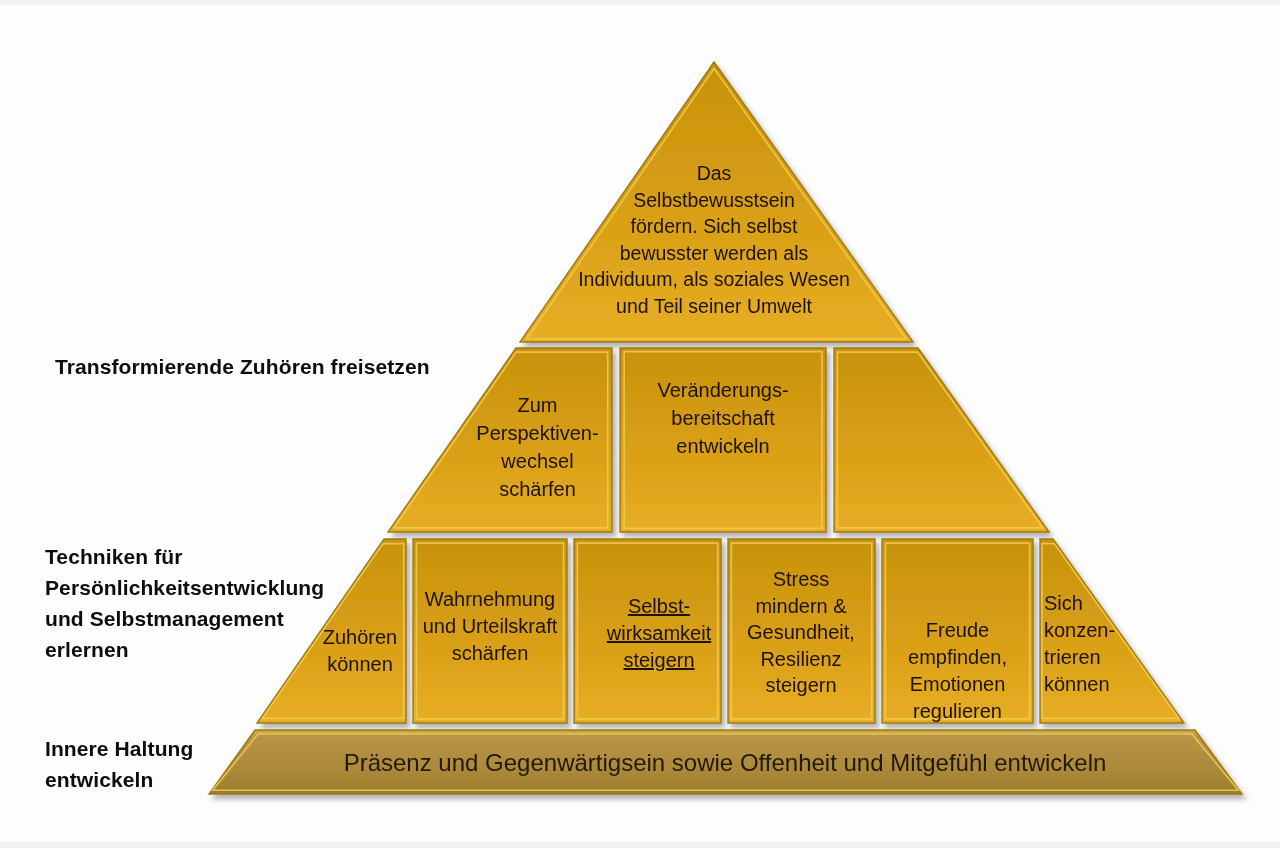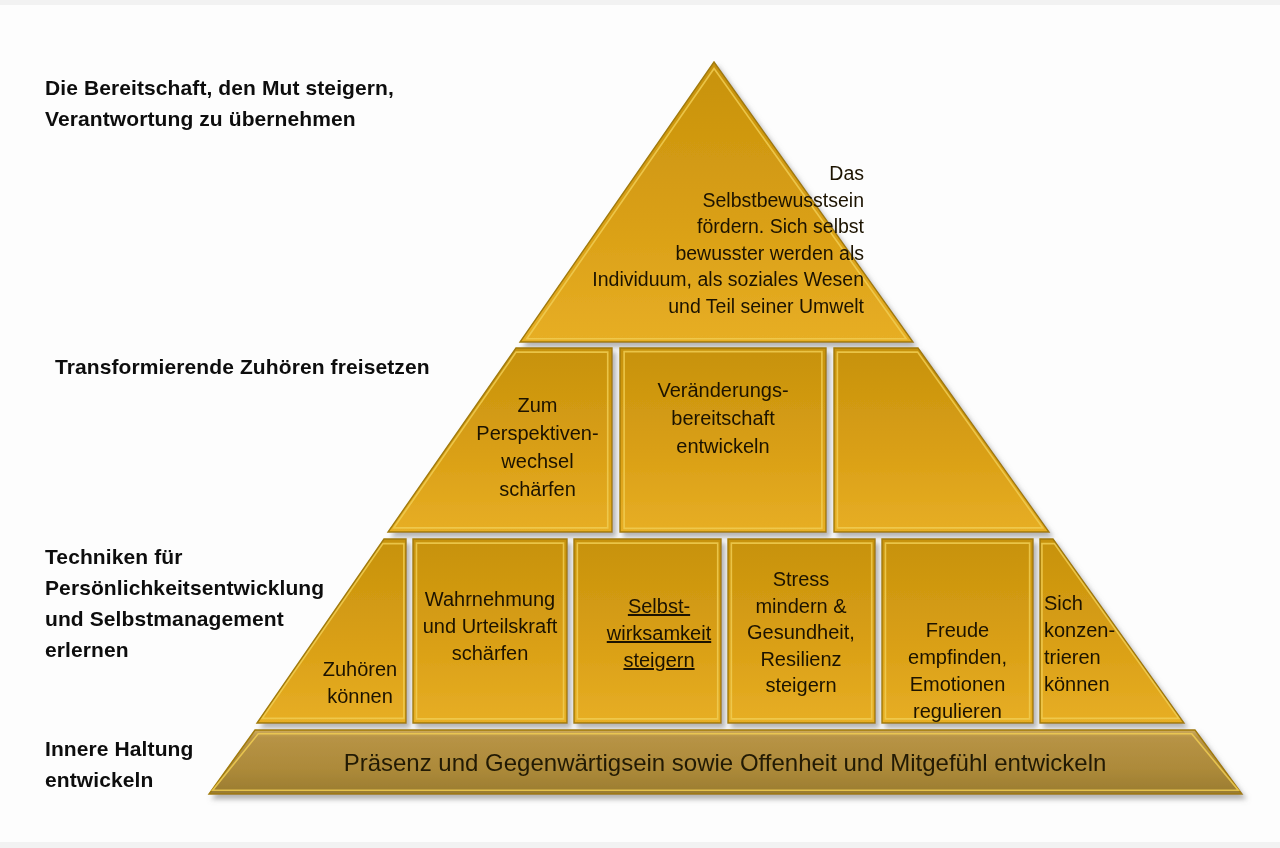--- a/index.html
+++ b/index.html
@@ -89,46 +89,44 @@
     <polygon class="shape gold" points="882,539 1033,539 1033,723 882,723" filter="url(#ds)"></polygon>
     <polygon class="rim" points="882,539 1033,539 1033,723 882,723" transform="translate(958,631) scale(0.955) translate(-958,-631)"></polygon>
 
     <polygon class="shape gold" points="1040,539 1053,539 1184,723 1040,723" filter="url(#ds)"></polygon>
     <polygon class="rim" points="1040,539 1053,539 1184,723 1040,723" transform="translate(1079,631) scale(0.95) translate(-1079,-631)"></polygon>
 
     <polygon class="shape bronze" points="255,730 1195,730 1242,794 209,794" filter="url(#ds)"></polygon>
     <polygon class="rim" points="255,730 1195,730 1242,794 209,794" transform="translate(725,762) scale(0.993,0.885) translate(-725,-762)"></polygon>
   </svg>
 
-  <div class="side-label" style="left:45px;top:72px;">Die Bereitschaft, den Mut steigern,
-Verantwortung zu übernehmen</div>
   <div class="side-label" style="left:55px;top:351px;">Transformierende Zuhören freisetzen</div>
   <div class="side-label" style="left:45px;top:541px;">Techniken für
 Persönlichkeitsentwicklung
 und Selbstmanagement
 erlernen</div>
   <div class="side-label" style="left:45px;top:733px;">Innere Haltung
 entwickeln</div>
 
-  <div class="boxtext tri" style="left:564px;top:160px;width:300px;text-align:right;">Das
+  <div class="boxtext tri" style="left:564px;top:160px;width:300px;">Das
 Selbstbewusstsein
 fördern. Sich selbst
 bewusster werden als
 Individuum, als soziales Wesen
 und Teil seiner Umwelt</div>
 
   <div class="boxtext" style="left:450px;top:391px;width:175px;line-height:28px;">Zum
 Perspektiven-
 wechsel
 schärfen</div>
   <div class="boxtext" style="left:628px;top:376px;width:190px;line-height:28px;">Veränderungs-
 bereitschaft
 entwickeln</div>
 
-  <div class="boxtext" style="left:300px;top:656px;width:120px;text-align:center;">Zuhören
+  <div class="boxtext" style="left:300px;top:624px;width:120px;text-align:center;">Zuhören
 können</div>
   <div class="boxtext" style="left:415px;top:586px;width:150px;">Wahrnehmung
 und Urteilskraft
 schärfen</div>
   <div class="boxtext" style="left:577px;top:593px;width:164px;text-decoration:underline;">Selbst-
 wirksamkeit
 steigern</div>
   <div class="boxtext" style="left:731px;top:566px;width:140px;line-height:26.5px;">Stress
 mindern &amp;
 Gesundheit,

